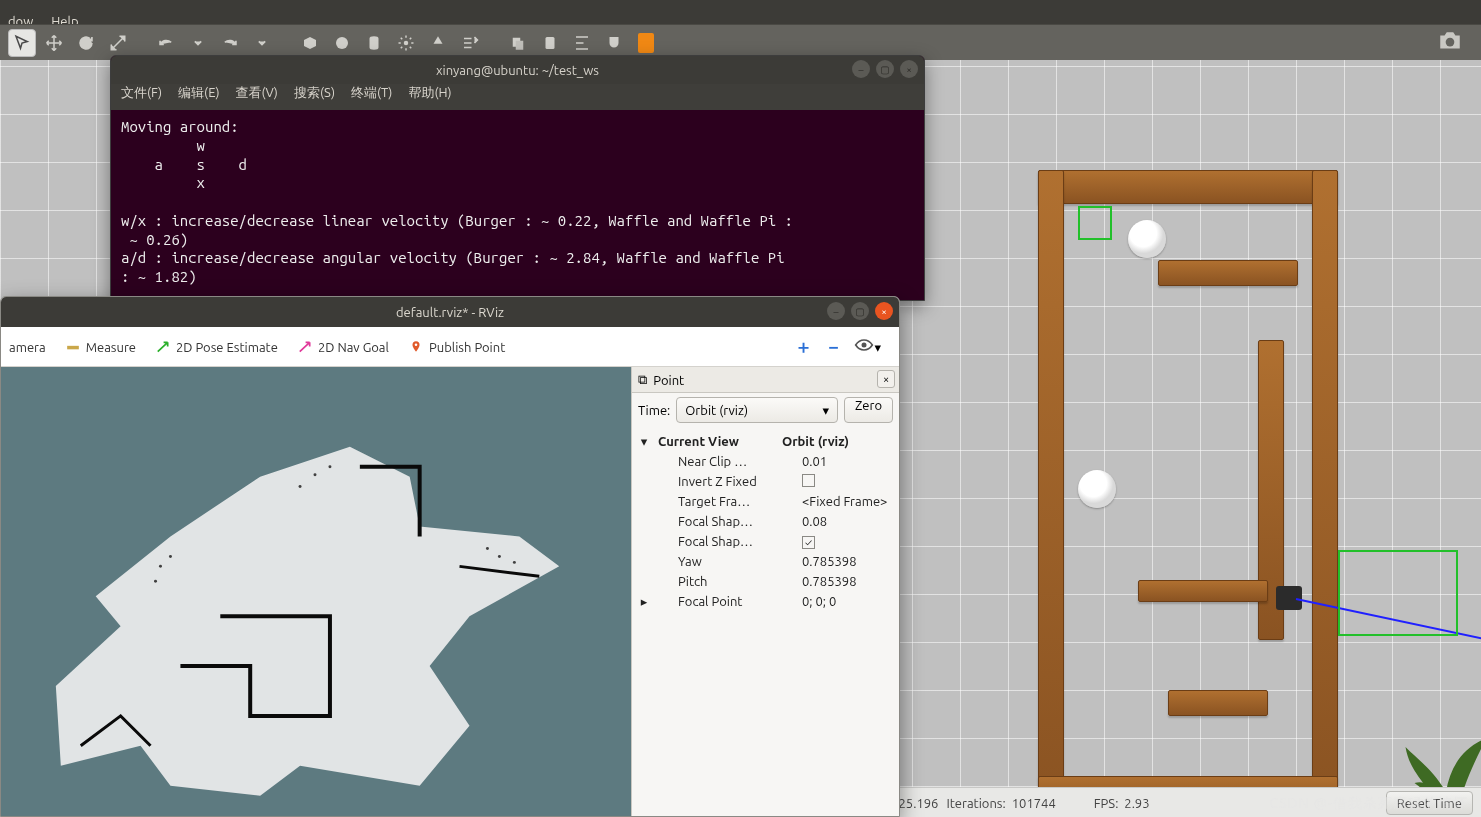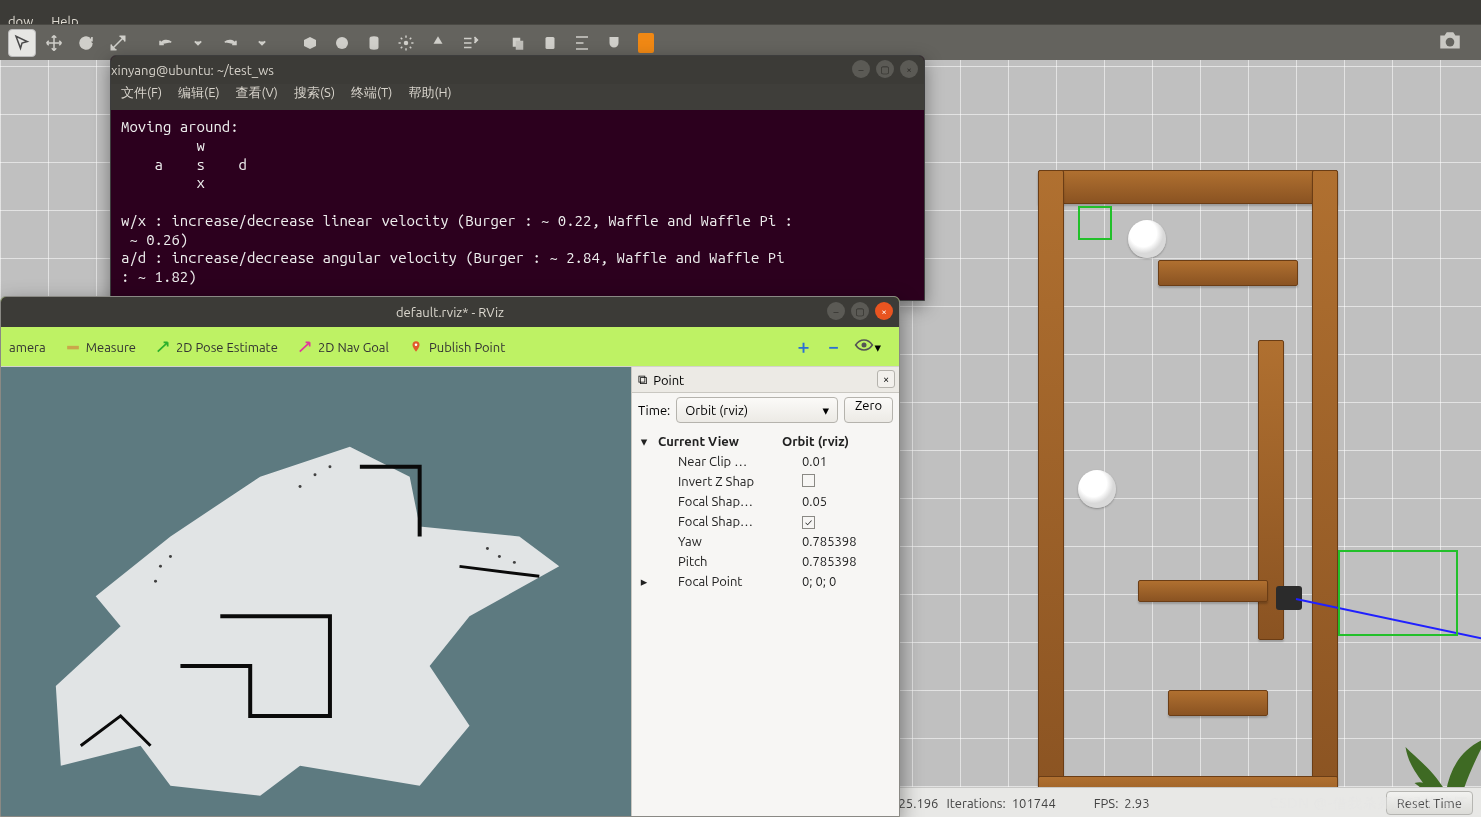--- a/index.html
+++ b/index.html
@@ -34,28 +34,28 @@
 .wood { position: absolute; background: linear-gradient(#b07030,#8a5322); border: 1px solid #6b3d15; border-radius: 2px; box-shadow: 0 2px 2px rgba(0,0,0,.2); }
 .person { position: absolute; width: 38px; height: 38px; border-radius: 50%; background: radial-gradient(circle at 40% 35%, #fff 0 40%, #d9d9d9 60%); box-shadow: 0 1px 2px rgba(0,0,0,.3); }
 .robot { position: absolute; width: 26px; height: 24px; background: #2b2b2b; border-radius: 3px; }
 .ray { position: absolute; height: 2px; background: #2020ff; transform-origin: left center; }
 .green-box { position: absolute; border: 2px solid #22c02a; background: transparent; }
 .plant { position: absolute; right: -10px; bottom: -26px; width: 90px; height: 120px; }
 .plant svg path { fill: #3e6a23; }
 
 
 .term-win { position: absolute; left: 110px; top: 55px; width: 815px; height: 246px; background: #2c001e; border: 1px solid #3d3d3d; border-radius: 6px 6px 0 0; box-shadow: 0 6px 18px rgba(0,0,0,.4); overflow: hidden; }
-.term-titlebar { height: 28px; background: #3c3b37; color: #d7d3cb; display: flex; align-items: center; justify-content: flex-start; position: relative; }
+.term-titlebar { height: 28px; background: #3c3b37; color: #d7d3cb; display: flex; align-items: center; justify-content: center; position: relative; }
 .term-titlebar .winbtns { position: absolute; right: 6px; top: 4px; display: flex; gap: 6px; }
 .winbtn { width: 18px; height: 18px; border-radius: 50%; background: #5b5a55; display: flex; align-items: center; justify-content: center; color: #2b2a26; font-size: 10px; }
 .term-menubar { height: 26px; background: #3f3e3a; color: #d7d3cb; display: flex; gap: 16px; padding: 0 10px; }
 .term-body { position: absolute; top: 54px; bottom: 0; left: 0; right: 0; padding: 8px 10px; color: #eee; font-family: "Ubuntu Mono","Liberation Mono",monospace; font-size: 15px; white-space: pre; line-height: 1.25; }
 
 
-.rviz-win { position: absolute; left: 0; top: 296px; width: 900px; height: 521px; background: #bef264; border: 1px solid #8a8984; border-radius: 6px 6px 0 0; box-shadow: 0 8px 22px rgba(0,0,0,.45); overflow: hidden; }
+.rviz-win { position: absolute; left: 0; top: 296px; width: 900px; height: 521px; background: #ffffff; border: 1px solid #8a8984; border-radius: 6px 6px 0 0; box-shadow: 0 8px 22px rgba(0,0,0,.45); overflow: hidden; }
 .rviz-titlebar { height: 30px; background: #3c3b37; color: #dcd8cf; display: flex; align-items: center; justify-content: center; position: relative; }
 .rviz-titlebar .winbtns { position: absolute; right: 6px; top: 5px; display: flex; gap: 6px; }
 .winbtn.close { background: #e95420; color: #fff; }
 .rviz-toolbar { height: 40px; display: flex; align-items: center; gap: 20px; padding: 0 8px; border-bottom: 1px solid #d4d2cd; }
 .rviz-tool { display: flex; align-items: flex-start; gap: 6px; color: #333; }
 .rviz-tool .ic { width: 14px; height: 14px; display: inline-block; }
 .rviz-sep2 { flex: 1; }
 .rviz-right-icons { display: flex; gap: 12px; align-items: center; padding-right: 10px; }
 
 .rviz-main { position: absolute; top: 70px; bottom: 0; left: 0; right: 0; display: flex; }
@@ -367,28 +367,34 @@
           </div>
           <div class="tree-row">
             <span class="tree-arrow"></span>
             <span style="width: 20px;"></span>
             <span class="k">Near Clip …</span>
             <span class="v">0.01</span>
           </div>
           <div class="tree-row">
             <span class="tree-arrow"></span>
             <span style="width: 20px;"></span>
-            <span class="k">Invert Z Shap</span>
+            <span class="k">Invert Z Fixed</span>
             <span class="v"><span class="checkbox"></span></span>
           </div>
           <div class="tree-row">
             <span class="tree-arrow"></span>
             <span style="width: 20px;"></span>
+            <span class="k">Target Fra…</span>
+            <span class="v">&lt;Fixed Frame&gt;</span>
+          </div>
+          <div class="tree-row">
+            <span class="tree-arrow"></span>
+            <span style="width: 20px;"></span>
             <span class="k">Focal Shap…</span>
-            <span class="v">0.05</span>
+            <span class="v">0.08</span>
           </div>
           <div class="tree-row">
             <span class="tree-arrow"></span>
             <span style="width: 20px;"></span>
             <span class="k">Focal Shap…</span>
             <span class="v"><span class="checkbox">✓</span></span>
           </div>
           <div class="tree-row">
             <span class="tree-arrow"></span>
             <span style="width: 20px;"></span>

